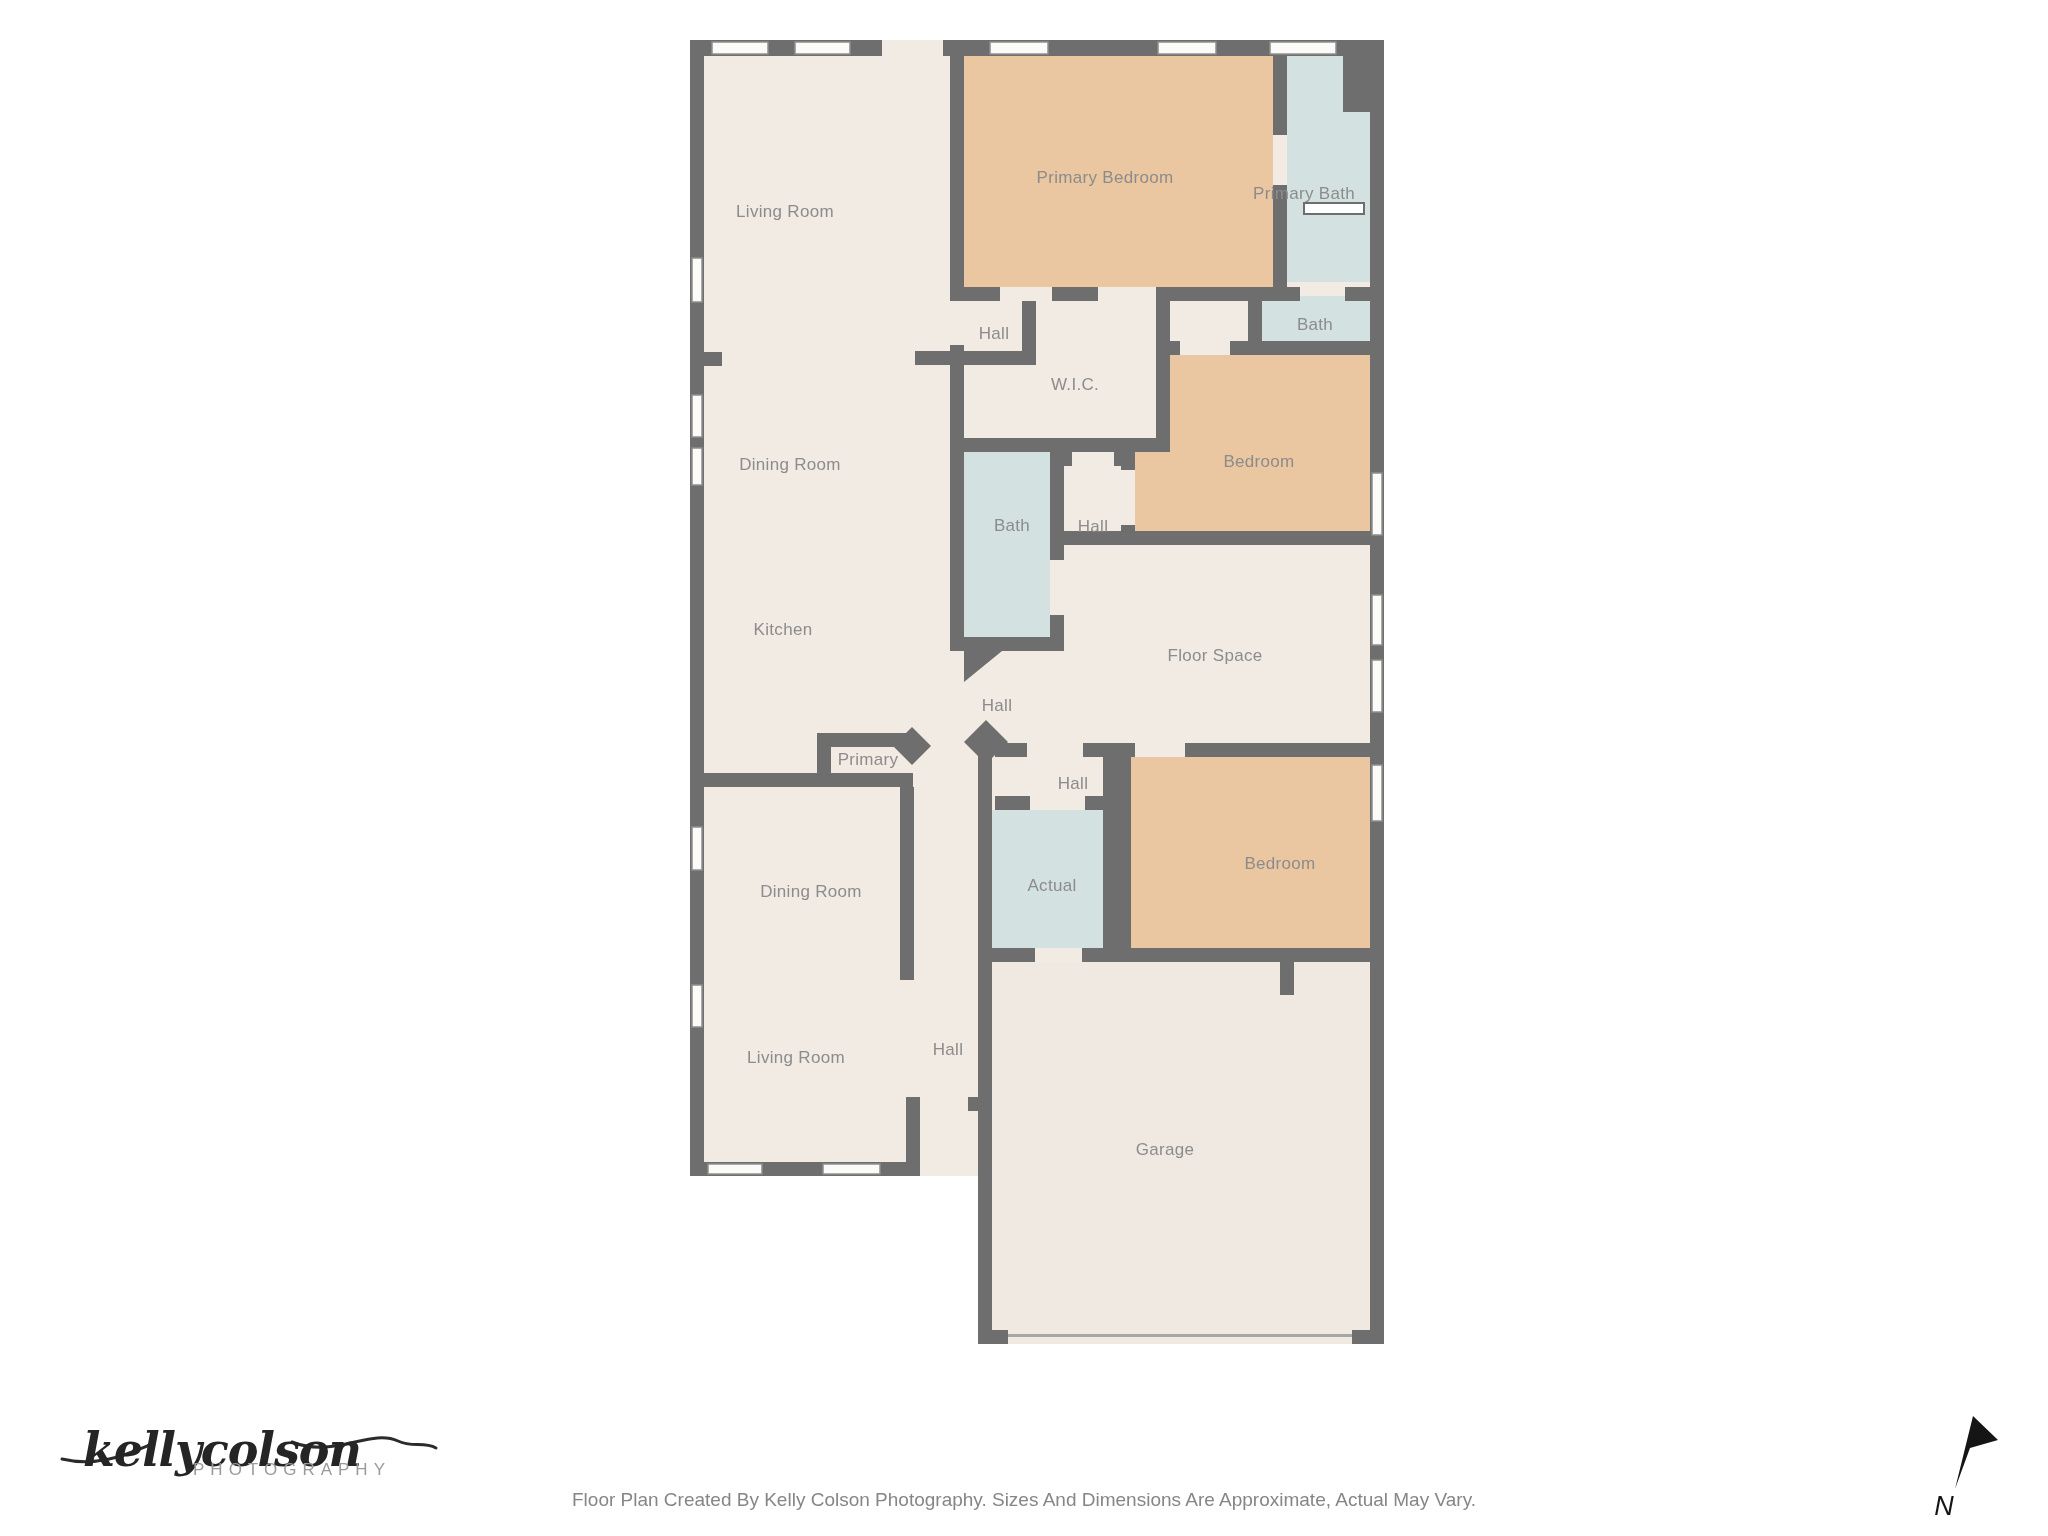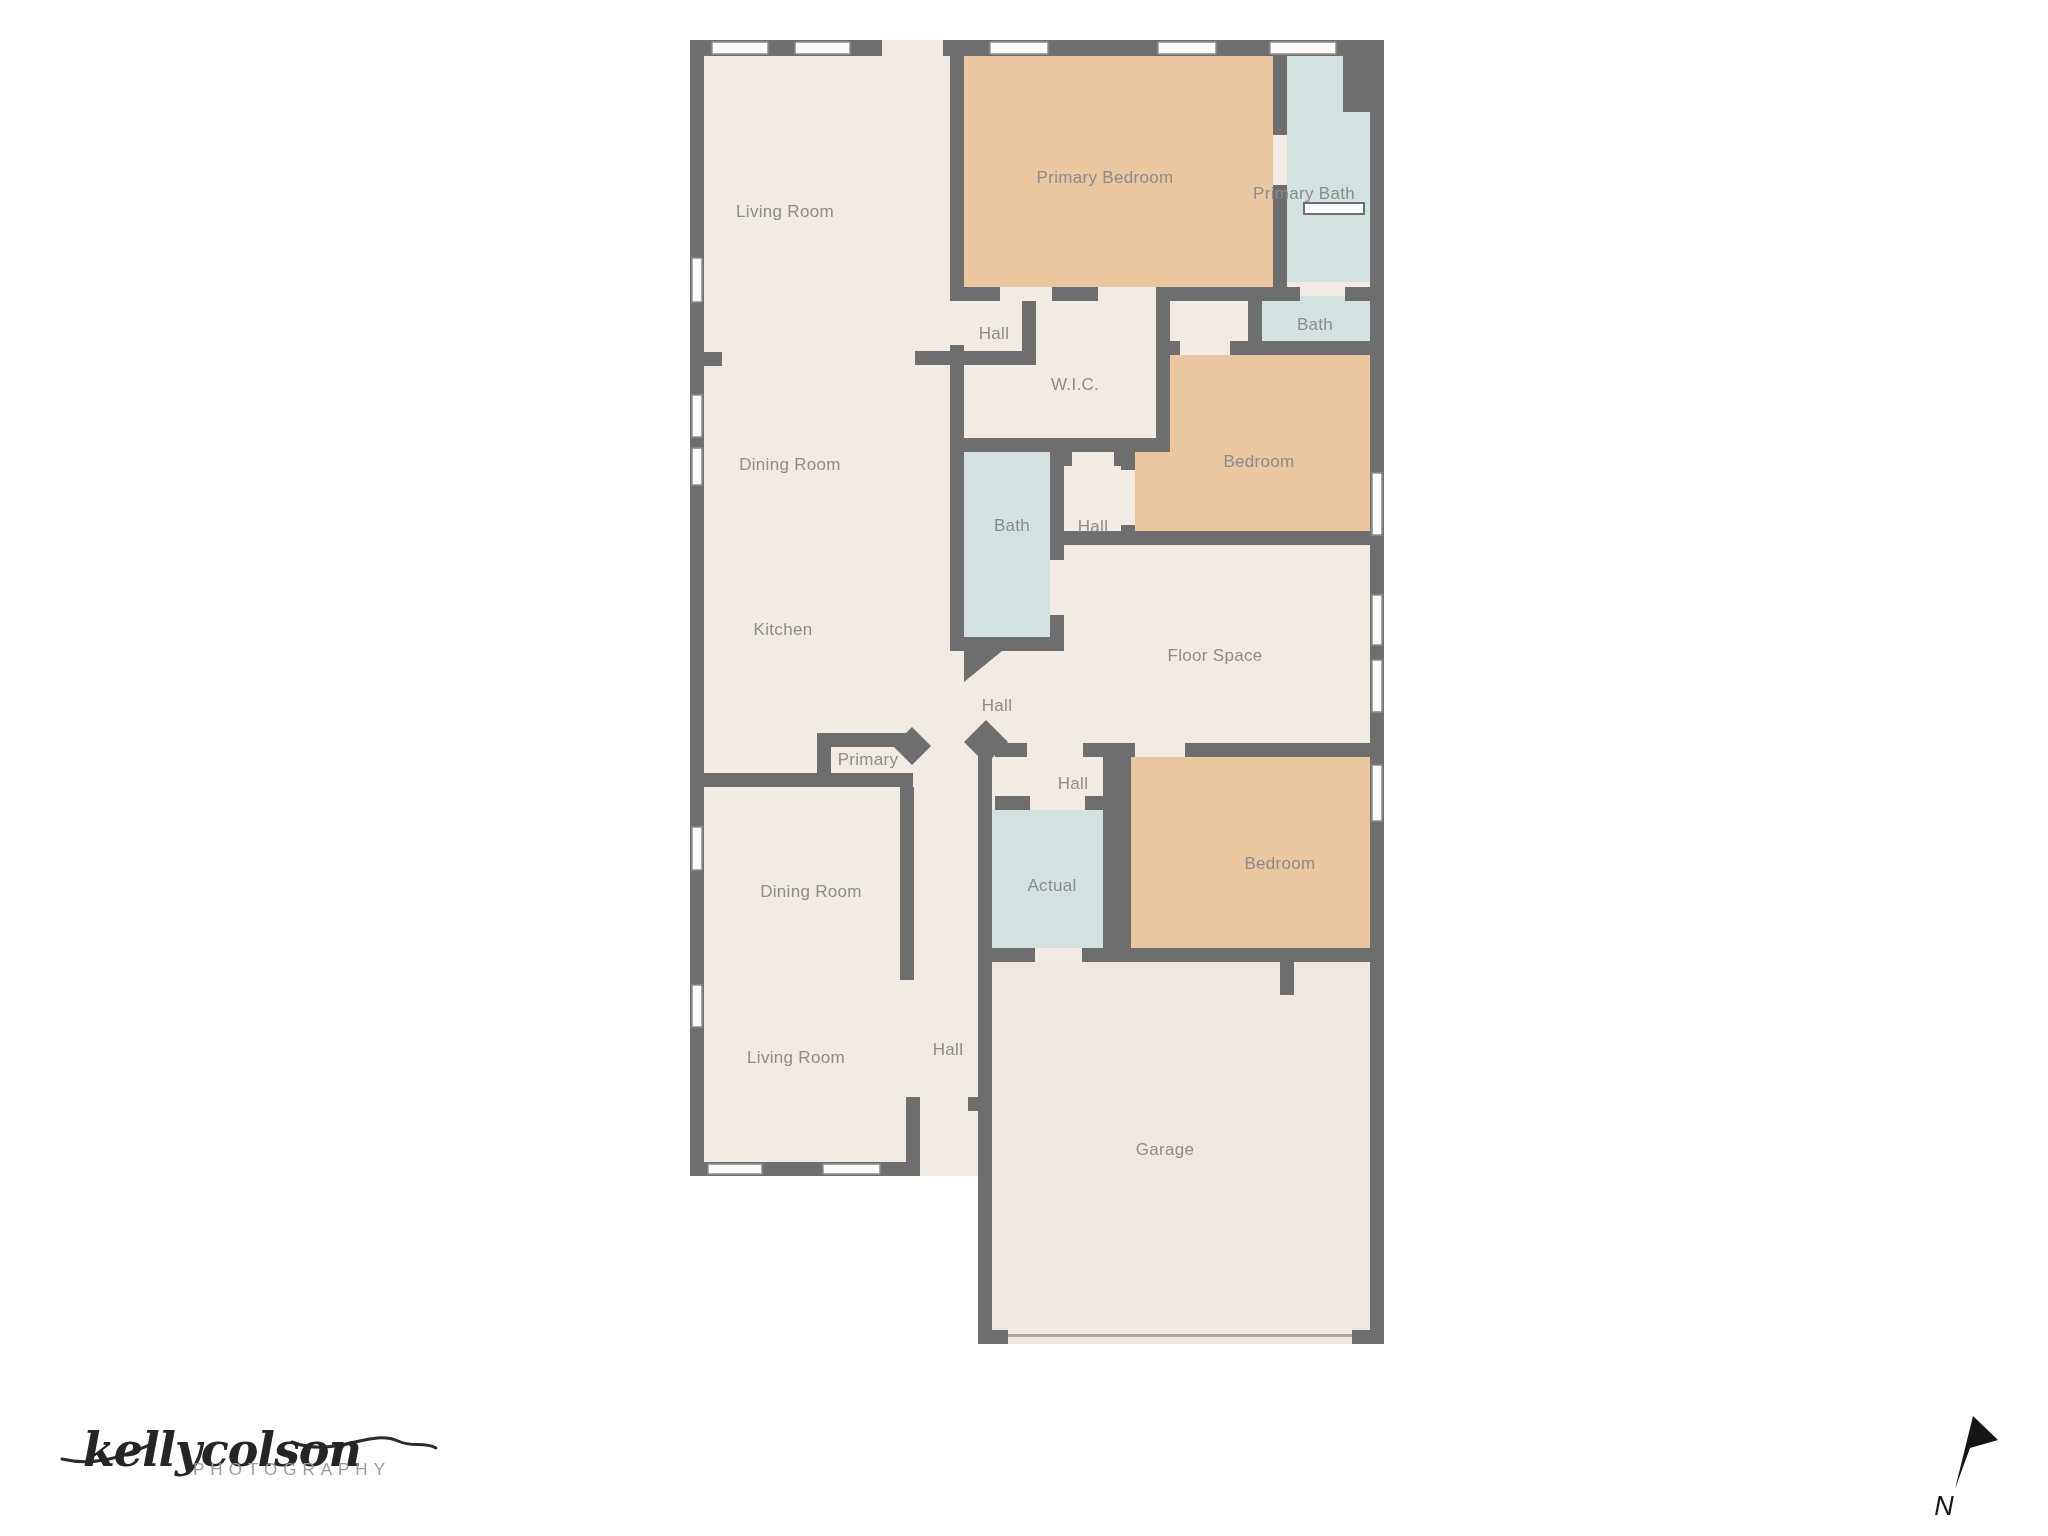--- a/index.html
+++ b/index.html
@@ -154,15 +154,16 @@
   <div class="label" style="left:1073px;top:784px">Hall</div>
   <div class="label" style="left:811px;top:892px">Dining Room</div>
   <div class="label" style="left:1052px;top:886px">Actual</div>
   <div class="label" style="left:1280px;top:864px">Bedroom</div>
   <div class="label" style="left:948px;top:1050px">Hall</div>
   <div class="label" style="left:796px;top:1058px">Living Room</div>
   <div class="label" style="left:1165px;top:1150px">Garage</div>
 
   <div class="logo-script">kellycolson</div>
   <div class="logo-sub">PHOTOGRAPHY</div>
+  <div class="footer-text">Floor Plan Created By Kelly Colson Photography. Sizes And Dimensions Are Approximate, Actual May Vary.</div>
   <div class="north-n">N</div>
 
 </div>
 
 </body></html>

